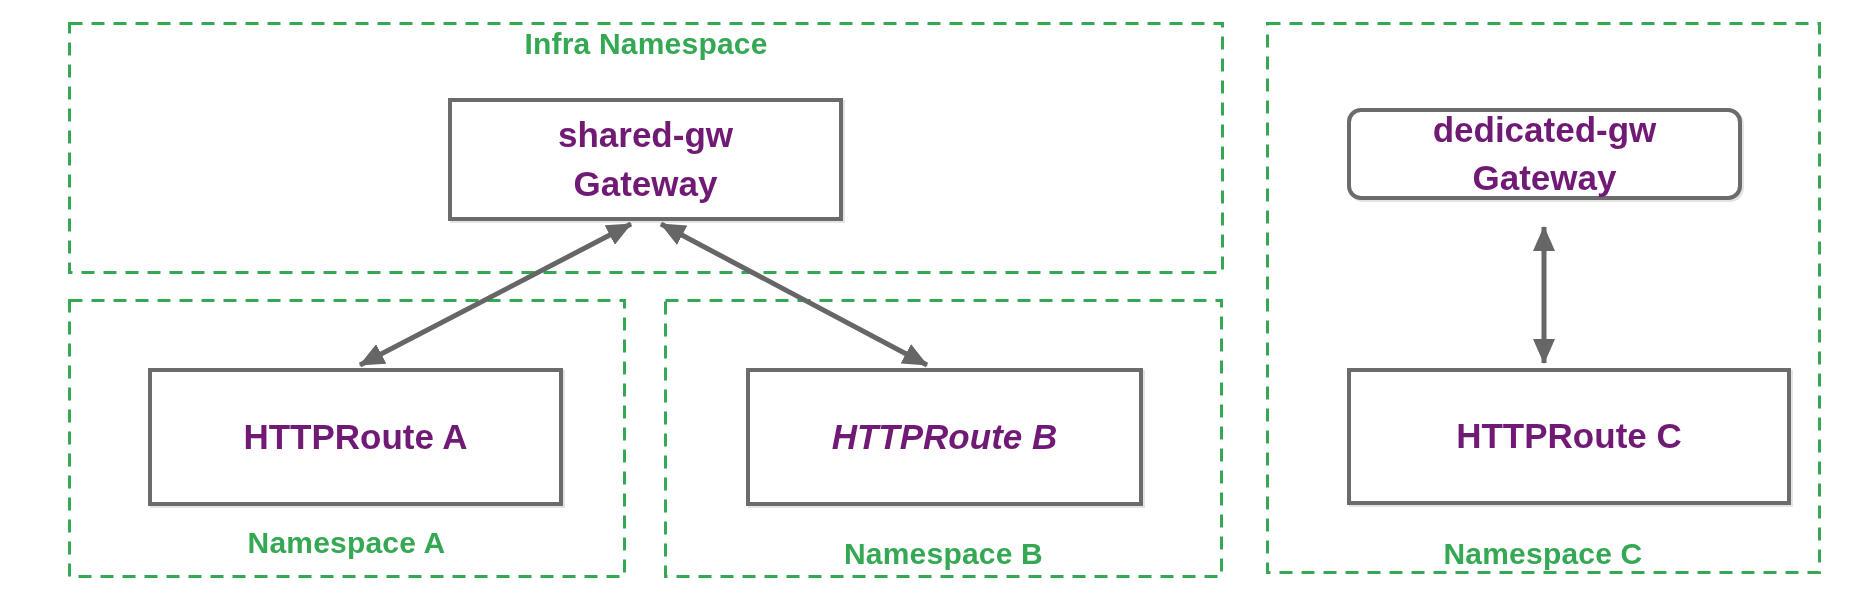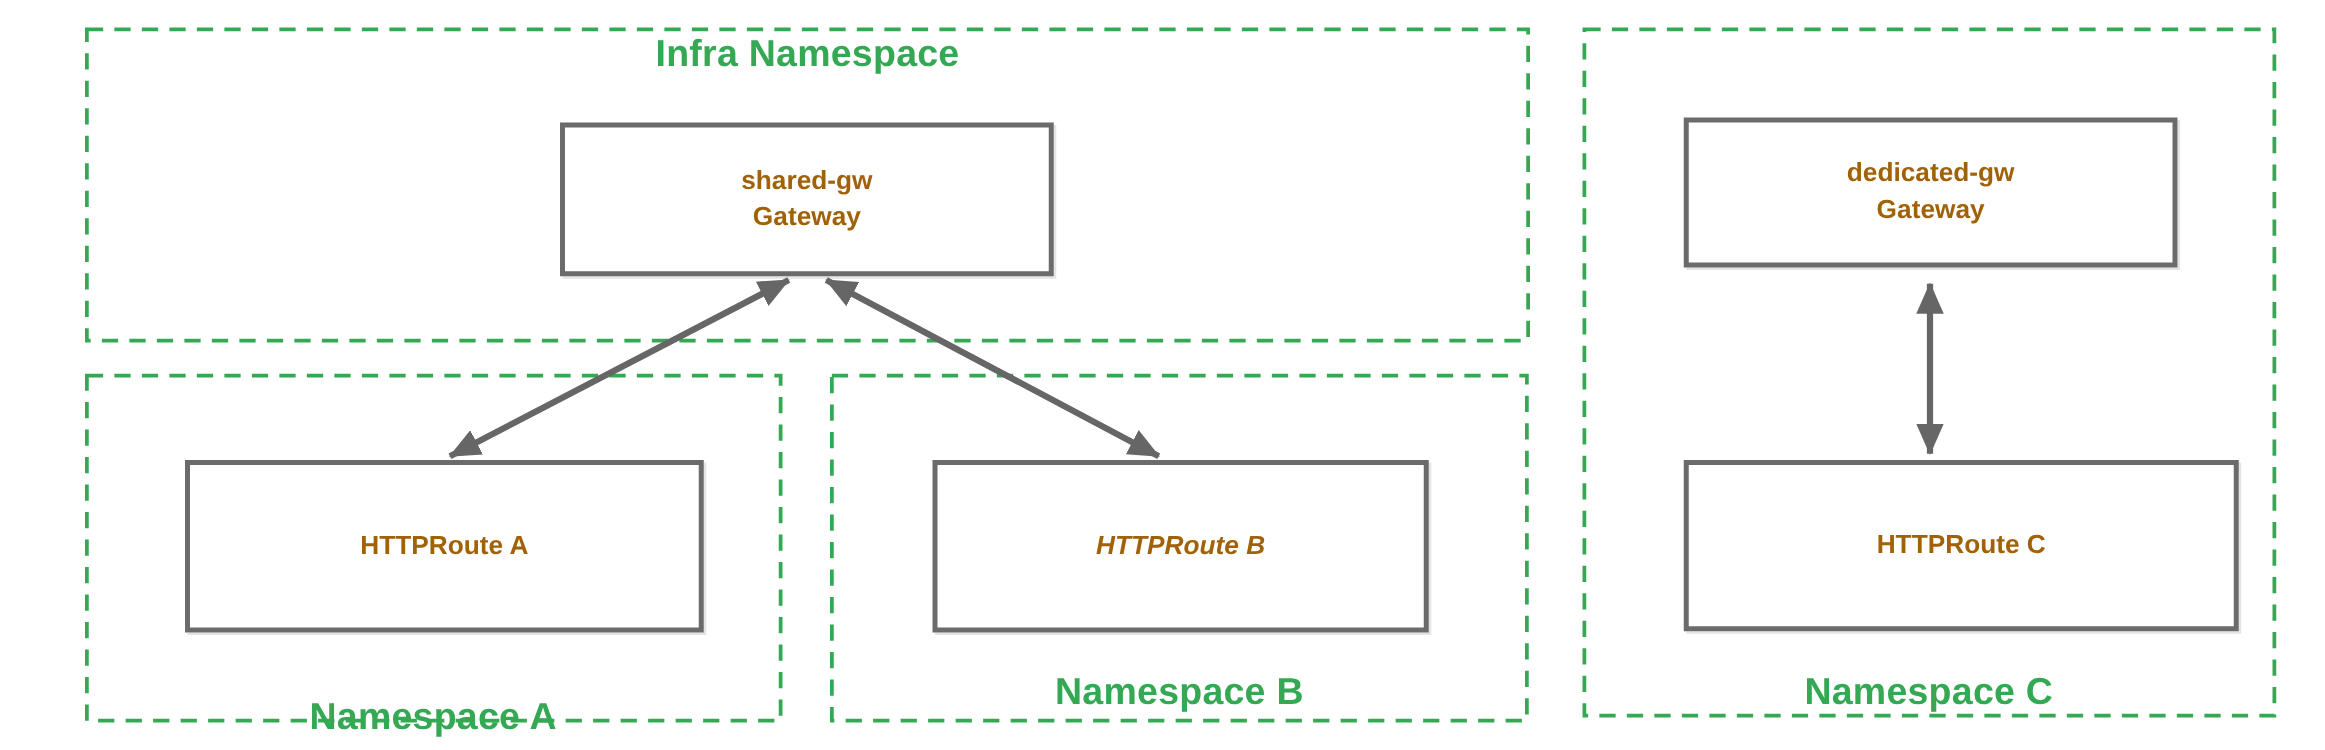--- a/index.html
+++ b/index.html
@@ -28,23 +28,23 @@
   }
   .node {
     position: absolute;
     box-sizing: border-box;
     background: #ffffff;
     border: 4px solid #6b6b6b;
     display: flex;
     flex-direction: column;
     align-items: center;
     justify-content: center;
-    color: #a16207;
+    color: #701a75;
     font-weight: 700;
-    font-size: 21px;
+    font-size: 35px;
     line-height: 1.38;
     text-align: center;
     box-shadow: 2px 2px 0 rgba(107,107,107,0.18);
   }
   .free-label {
     position: absolute;
     color: #111111;
     font-size: 29px;
     font-weight: 400;
     white-space: nowrap;
@@ -67,32 +67,32 @@
     <rect x="665.5" y="300.5" width="556" height="276" fill="none" stroke="#34A853" stroke-width="3" stroke-dasharray="13 9"></rect>
     <rect x="1267.5" y="23.5" width="552" height="549" fill="none" stroke="#34A853" stroke-width="3" stroke-dasharray="13 9"></rect>
 
     <line x1="360" y1="365" x2="631" y2="224" stroke="#666666" stroke-width="5" marker-start="url(#ah)" marker-end="url(#ah)"></line>
     <line x1="927" y1="365" x2="661" y2="224" stroke="#666666" stroke-width="5" marker-start="url(#ah)" marker-end="url(#ah)"></line>
     <line x1="1544" y1="363" x2="1544" y2="227" stroke="#666666" stroke-width="5" marker-start="url(#ah)" marker-end="url(#ah)"></line>
   </svg>
 
   <div class="ns-label" style="left:69px; top:27px; width:1154px;">Infra Namespace</div>
 
-  <div class="ns-label" style="left:68px; top:557px; width:557px;">Namespace A</div>
+  <div class="ns-label" style="left:68px; top:526px; width:557px;">Namespace A</div>
 
   <div class="ns-label" style="left:665px; top:537px; width:557px;">Namespace B</div>
 
   <div class="ns-label" style="left:1266px; top:537px; width:554px;">Namespace C</div>
 
   <div class="node" style="left:448px; top:98px; width:395px; height:123px;">
     <span>shared-gw</span>
     <span>Gateway</span>
   </div>
 
-  <div class="node" style="left:1347px; top:94px; width:395px; height:120px;">
+  <div class="node" style="left:1347px; top:108px; width:395px; height:92px;border-radius:14px;">
     <span>dedicated-gw</span>
     <span>Gateway</span>
   </div>
 
   <div class="node" style="left:148px; top:368px; width:415px; height:138px;">
     <span>HTTPRoute A</span>
   </div>
 
   <div class="node" style="left:746px; top:368px; width:397px; height:138px;font-style:italic;">
     <span>HTTPRoute B</span>

